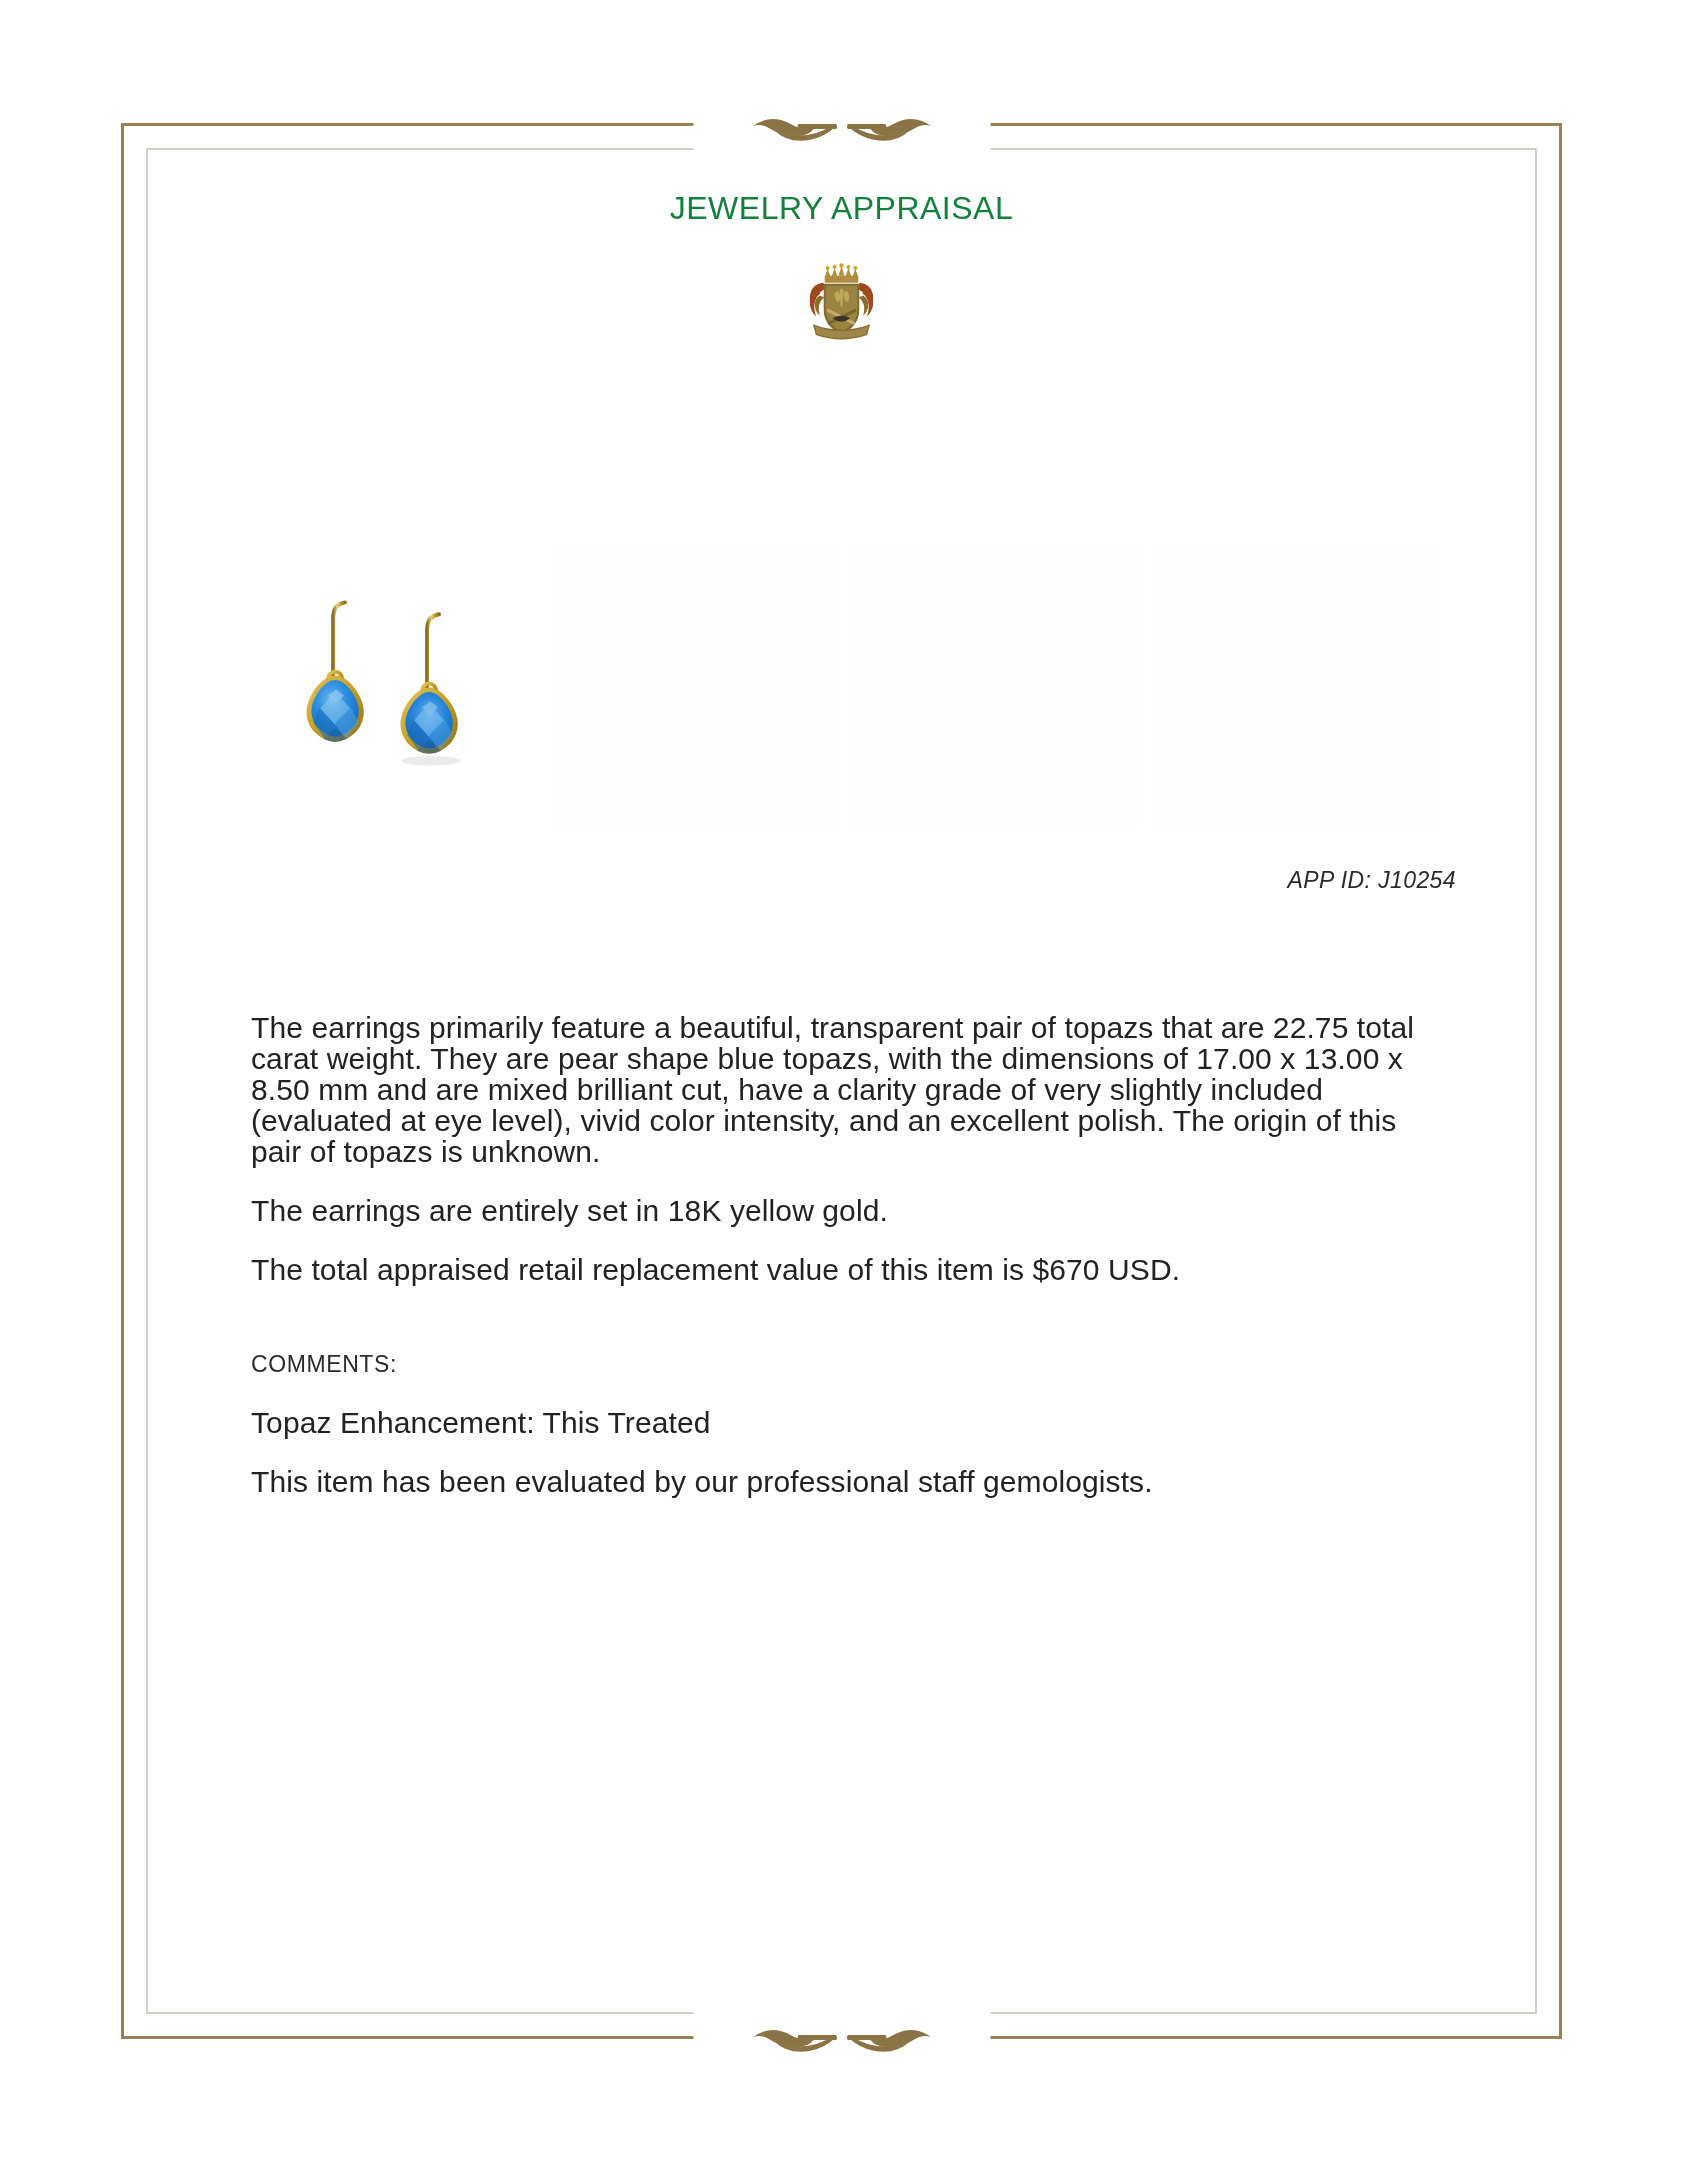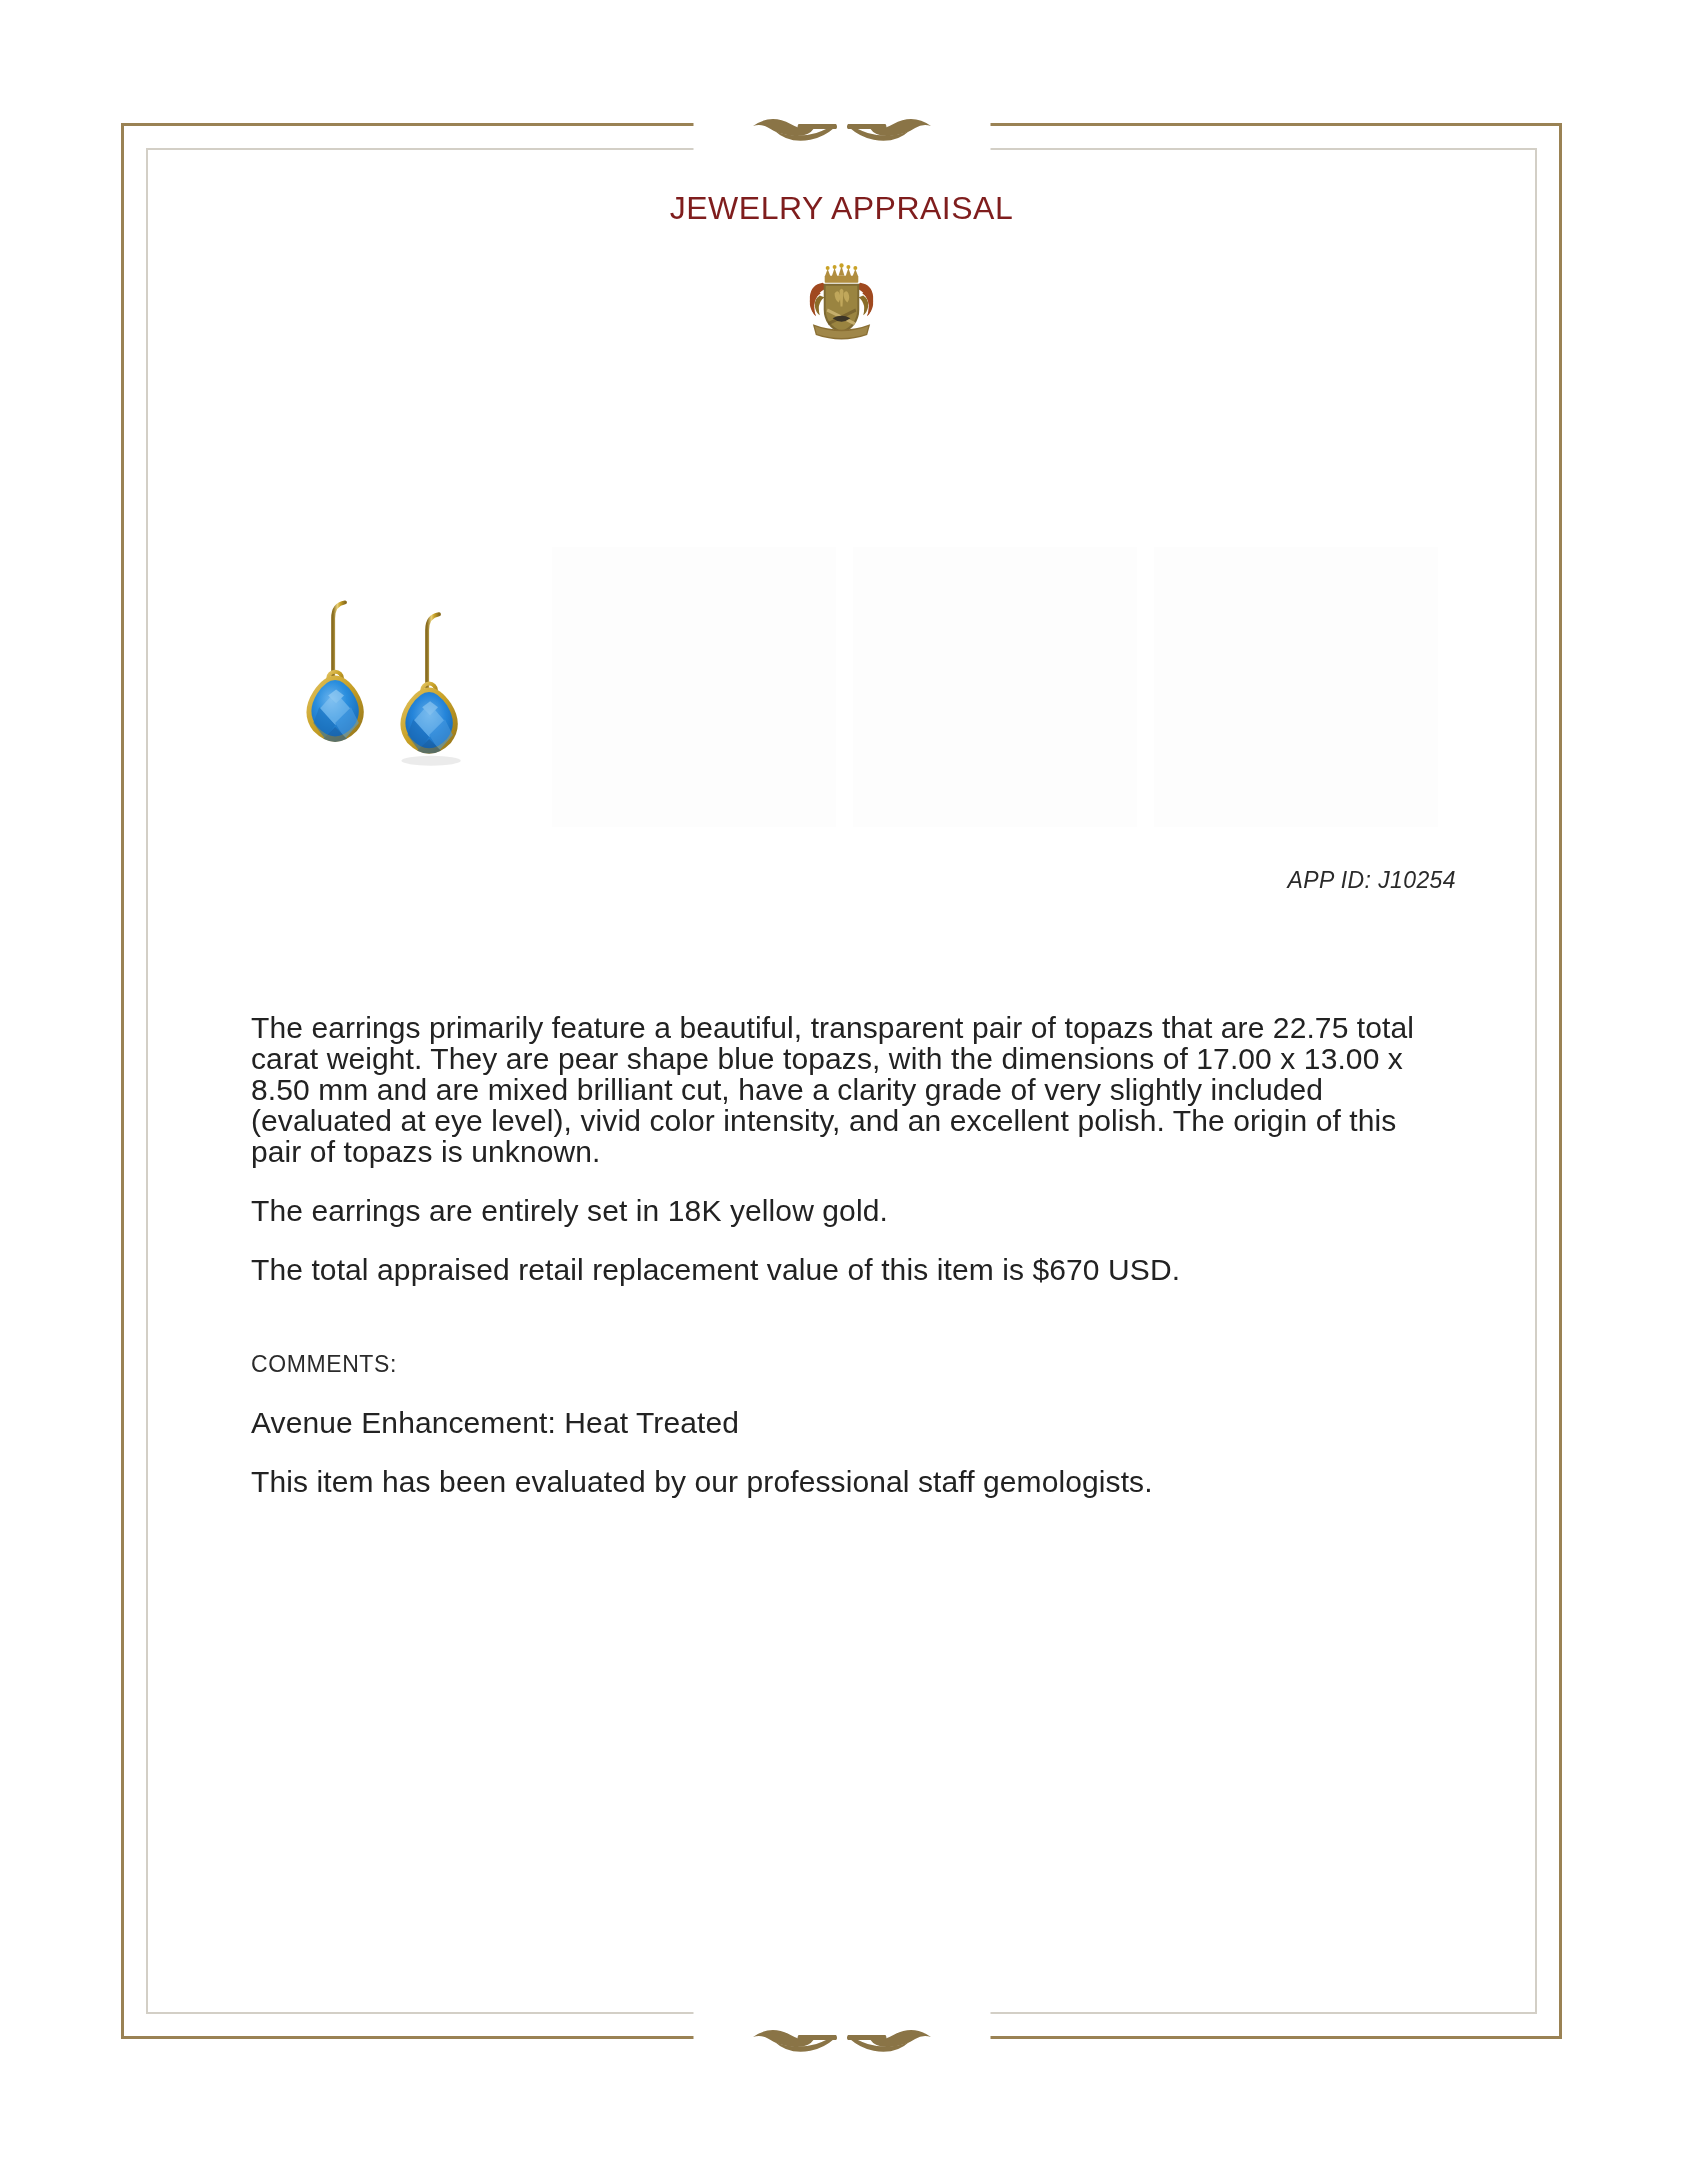--- a/index.html
+++ b/index.html
@@ -63,21 +63,21 @@
     font-size: 58px;
     letter-spacing: 2px;
     color: #a89771;
     font-weight: 400;
     white-space: nowrap;
   }
 
   .doc-subtitle {
     margin-top: 10px;
     font-size: 32px;
-    color: #7f1d1d;
+    color: #15803d;
     letter-spacing: 0.5px;
     font-weight: 400;
   }
 
   
   .crest-wrap {
     margin-top: 36px;
     display: flex;
     justify-content: center;
   }
@@ -316,20 +316,20 @@
     <div class="body-para">The earrings primarily feature a beautiful, transparent pair of topazs that are 22.75 total carat weight. They are pear shape blue topazs, with the dimensions of 17.00 x 13.00 x 8.50 mm and are mixed brilliant cut, have a clarity grade of very slightly included (evaluated at eye level), vivid color intensity, and an excellent polish. The origin of this pair of topazs is unknown.</div>
 
     <div class="body-para">The earrings are entirely set in 18K yellow gold.</div>
 
     <div class="body-para">The total appraised retail replacement value of this item is $670 USD.</div>
 
     <div class="gap-large"></div>
 
     <div class="section-label">COMMENTS:</div>
 
-    <div class="body-para">Avenue Enhancement: Heat Treated</div>
+    <div class="body-para">Topaz Enhancement: This Treated</div>
 
     <div class="body-para">This item has been evaluated by our professional staff gemologists.</div>
   </div>
 
 
 </div>
 
 
 </body></html>

